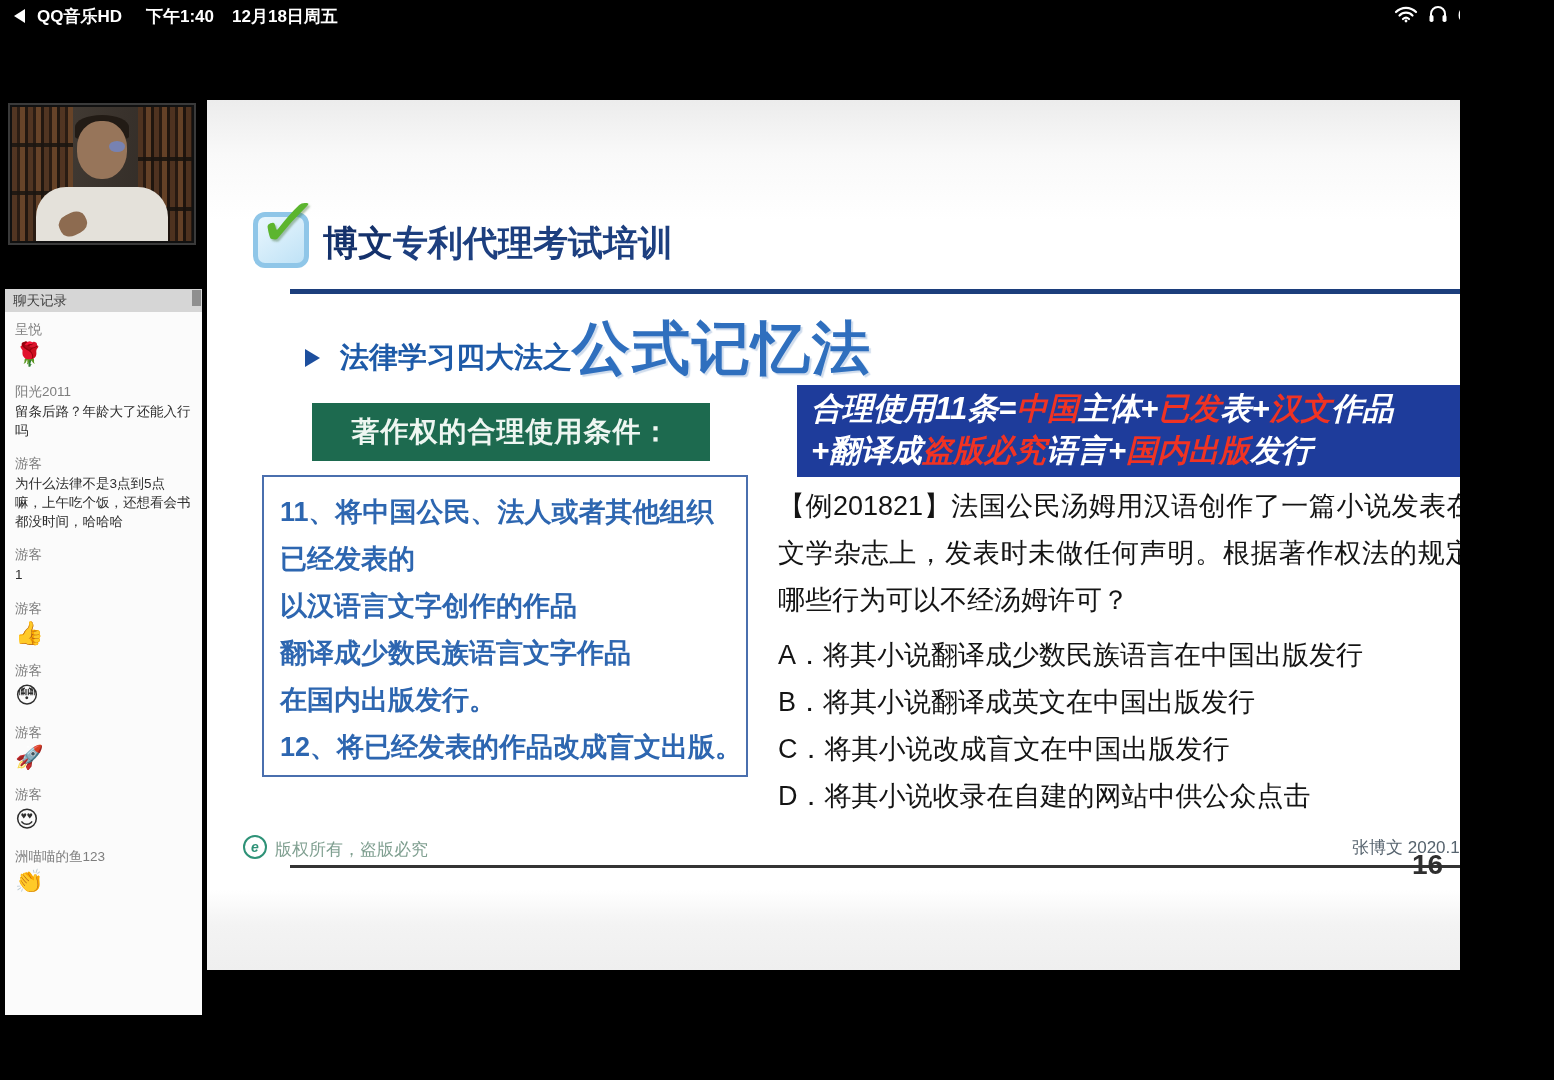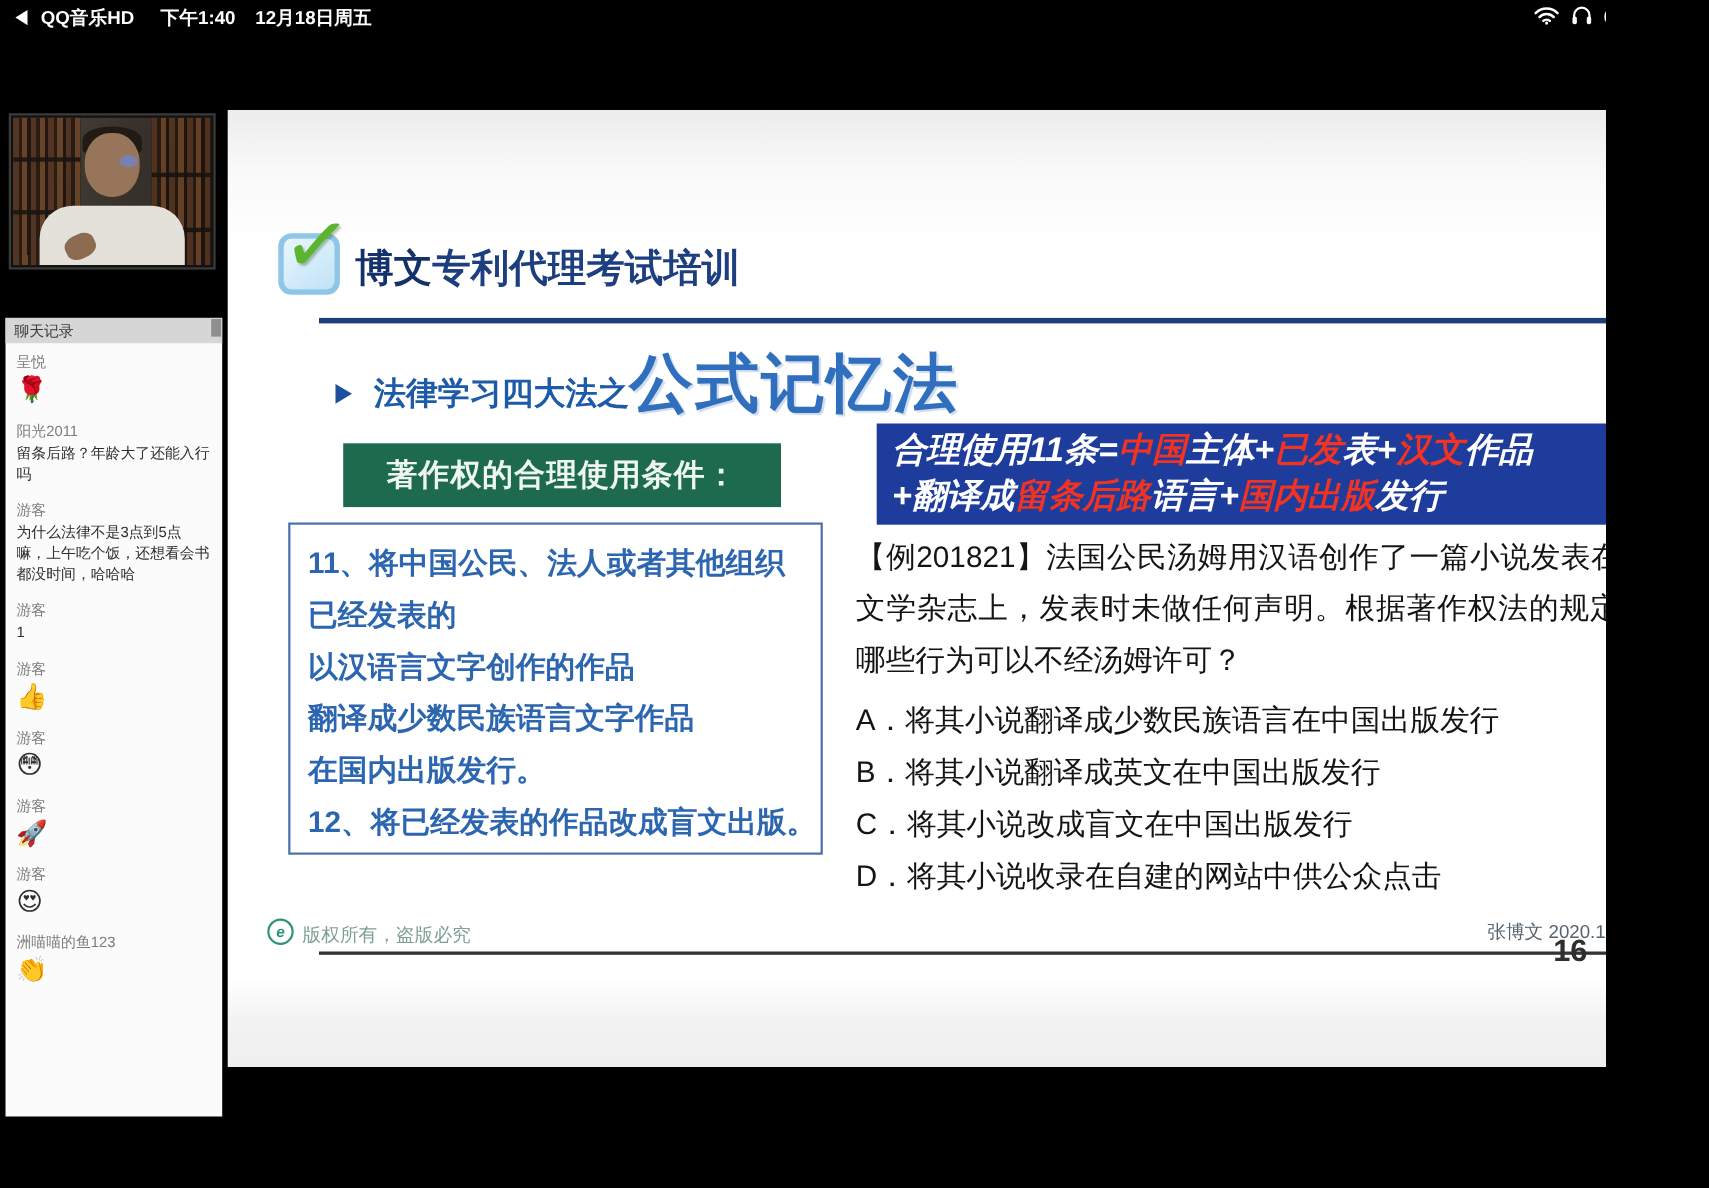--- a/index.html
+++ b/index.html
@@ -220,21 +220,21 @@
     <div class="bullet-arrow"></div>
     <div class="subtitle">法律学习四大法之</div>
     <div class="big-title">公式记忆法</div>
 
     <div class="green-banner">
       <span>著作权的合理使用条件：</span>
     </div>
 
     <div class="formula-box">
         <div class="formula-line"><span>合理使用11条=</span><span class="red">中国</span><span>主体+</span><span class="red">已发</span><span>表+</span><span class="red">汉文</span><span>作品</span></div>
-        <div class="formula-line"><span>+翻译成</span><span class="red">留条后路</span><span>语言+</span><span class="red">国内出版</span><span>发行</span></div>
+        <div class="formula-line"><span>+翻译成</span><span class="red">盗版必究</span><span>语言+</span><span class="red">国内出版</span><span>发行</span></div>
       </div>
 
     <div class="fair-use-box">
         <div class="fu-line">11、将中国公民、法人或者其他组织</div>
         <div class="fu-line">已经发表的</div>
         <div class="fu-line">以汉语言文字创作的作品</div>
         <div class="fu-line">翻译成少数民族语言文字作品</div>
         <div class="fu-line">在国内出版发行。</div>
         <div class="fu-line">12、将已经发表的作品改成盲文出版。</div>
       </div>

